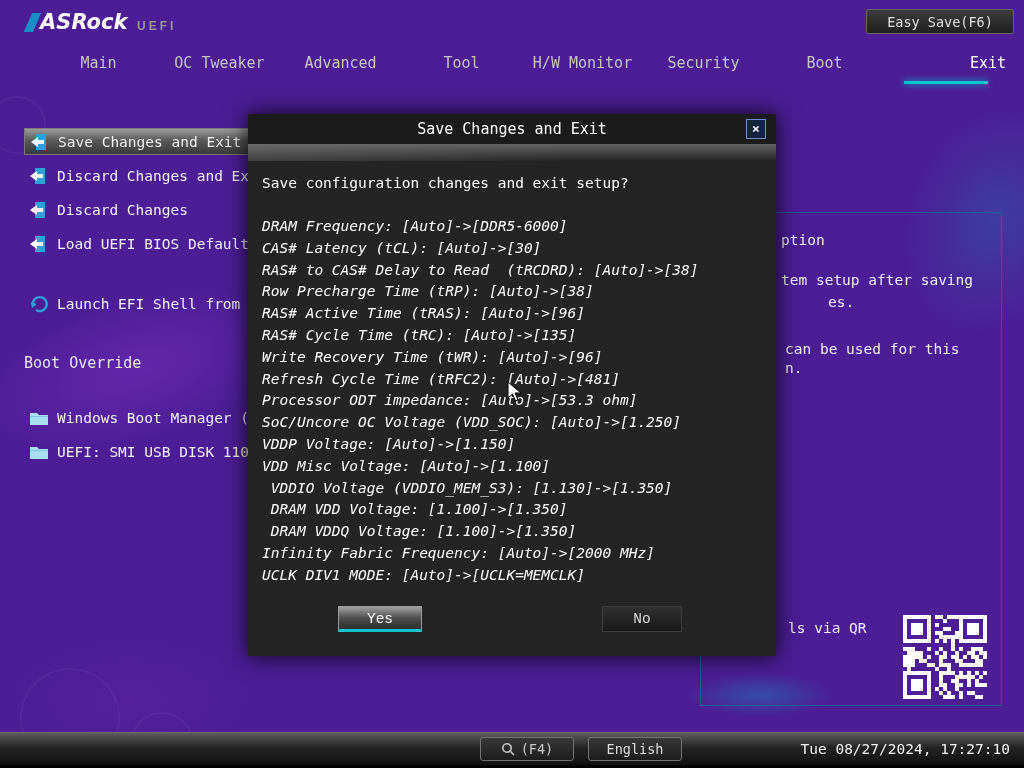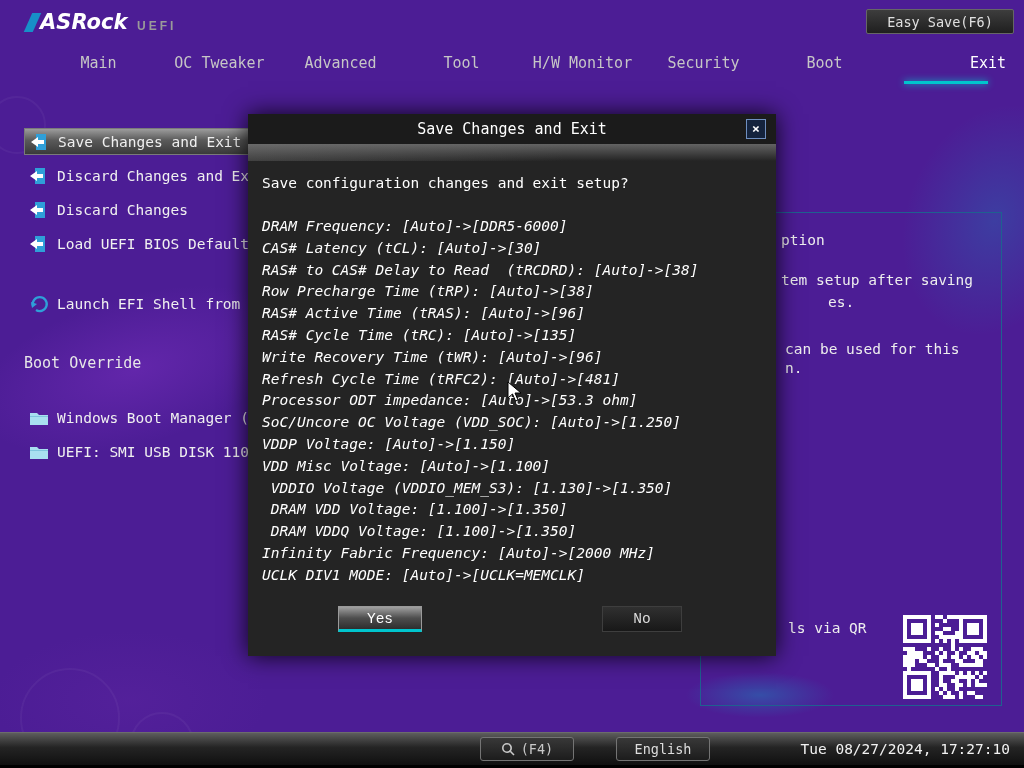--- a/index.html
+++ b/index.html
@@ -69,21 +69,21 @@
     border:1px solid #9a9a9a;border-bottom:3px solid #00c5cd;}
   .btn-no{left:354px;bottom:24px;width:80px;color:#ddd;
     background:linear-gradient(180deg,#303030,#181818);border:1px solid #3e3e3e;}
   
   .footer{position:absolute;left:0;right:0;bottom:0;height:32px;
     background:linear-gradient(180deg,#5d5d5d,#242424 45%,#101010);border-top:1px solid #6c6c6c;z-index:6;}
   .footer-widget{position:absolute;top:4px;height:24px;box-sizing:border-box;border:1px solid #747474;
     border-radius:3px;background:linear-gradient(180deg,#383838,#1c1c1c);display:flex;align-items:center;
     justify-content:center;gap:6px;color:#c9c9c9;font-size:13.5px;cursor:pointer;}
   .search-widget{left:480px;width:94px;}
-  .lang-widget{left:588px;width:94px;color:#ddd;margin-left:28px;}
+  .lang-widget{left:588px;width:94px;color:#ddd;}
   .datetime{position:absolute;right:14px;top:0;height:32px;line-height:32px;font-size:14.5px;color:#f2f2f2;}
   .cursor{position:absolute;left:507px;top:381px;z-index:9;pointer-events:none;}
 </style>
 </head>
 <body>
 
 <div class="screen">
 
   <div class="glow glow-purple"></div>
   <div class="glow glow-purple2"></div>

